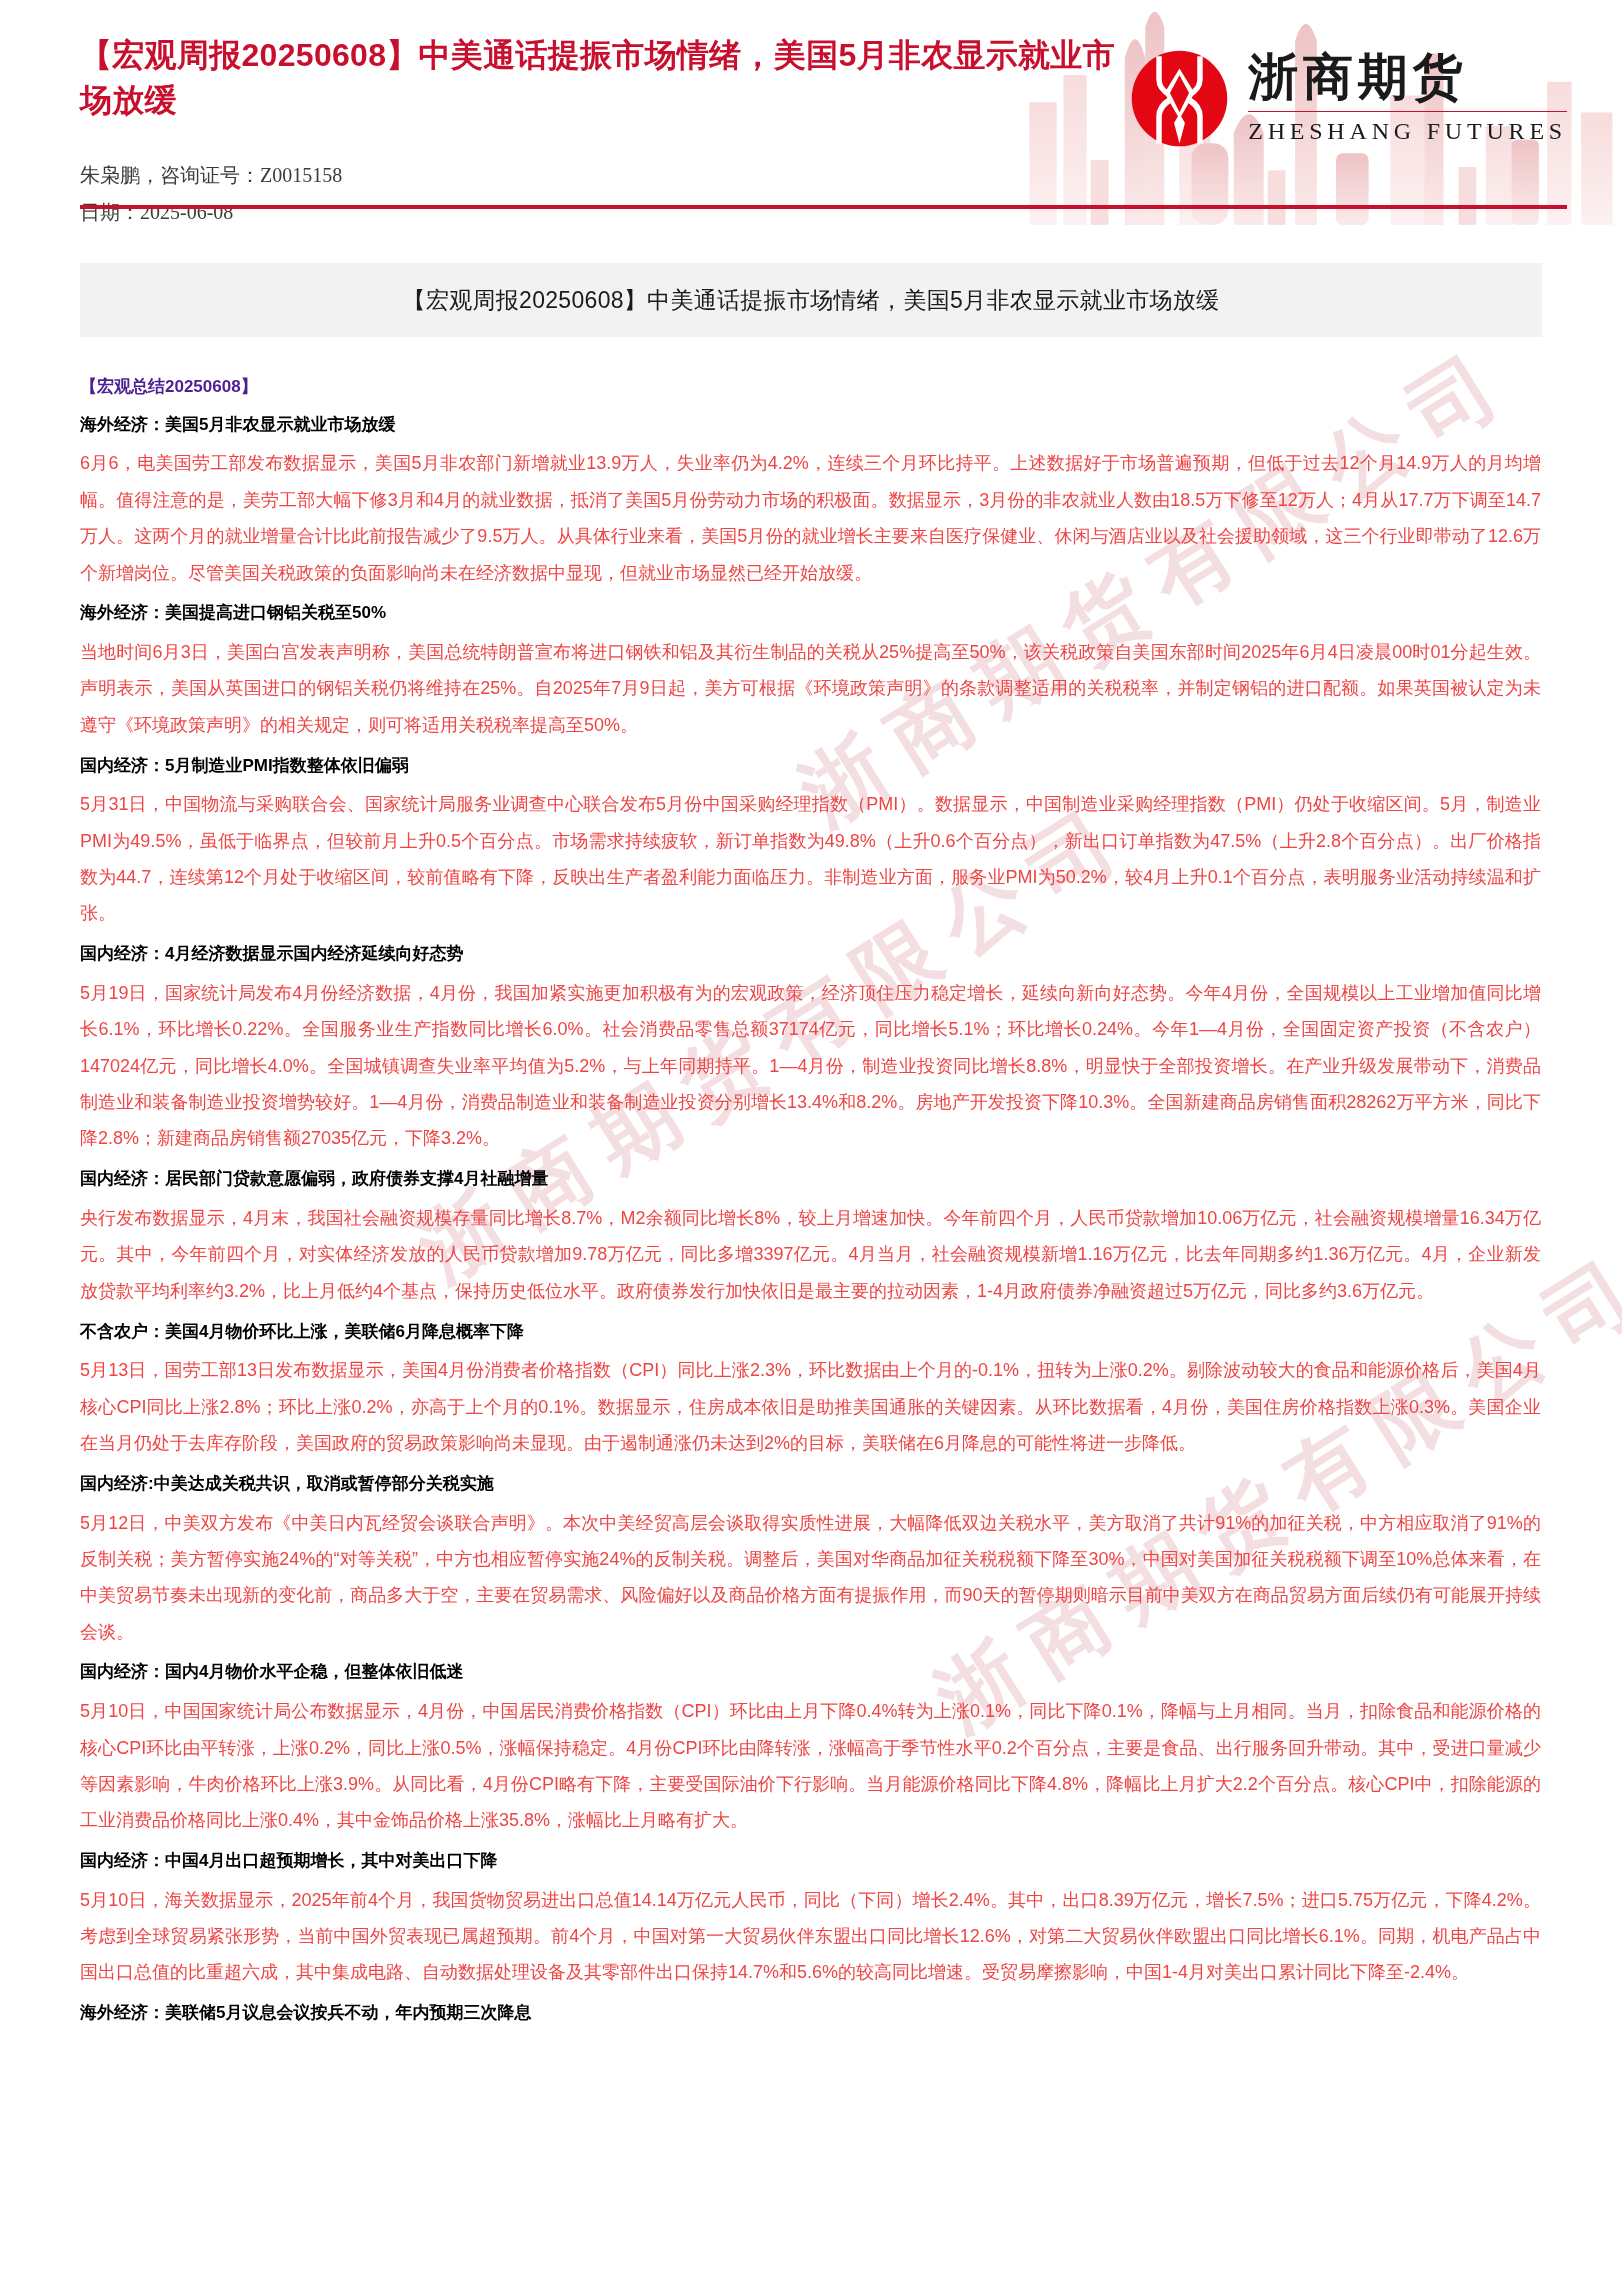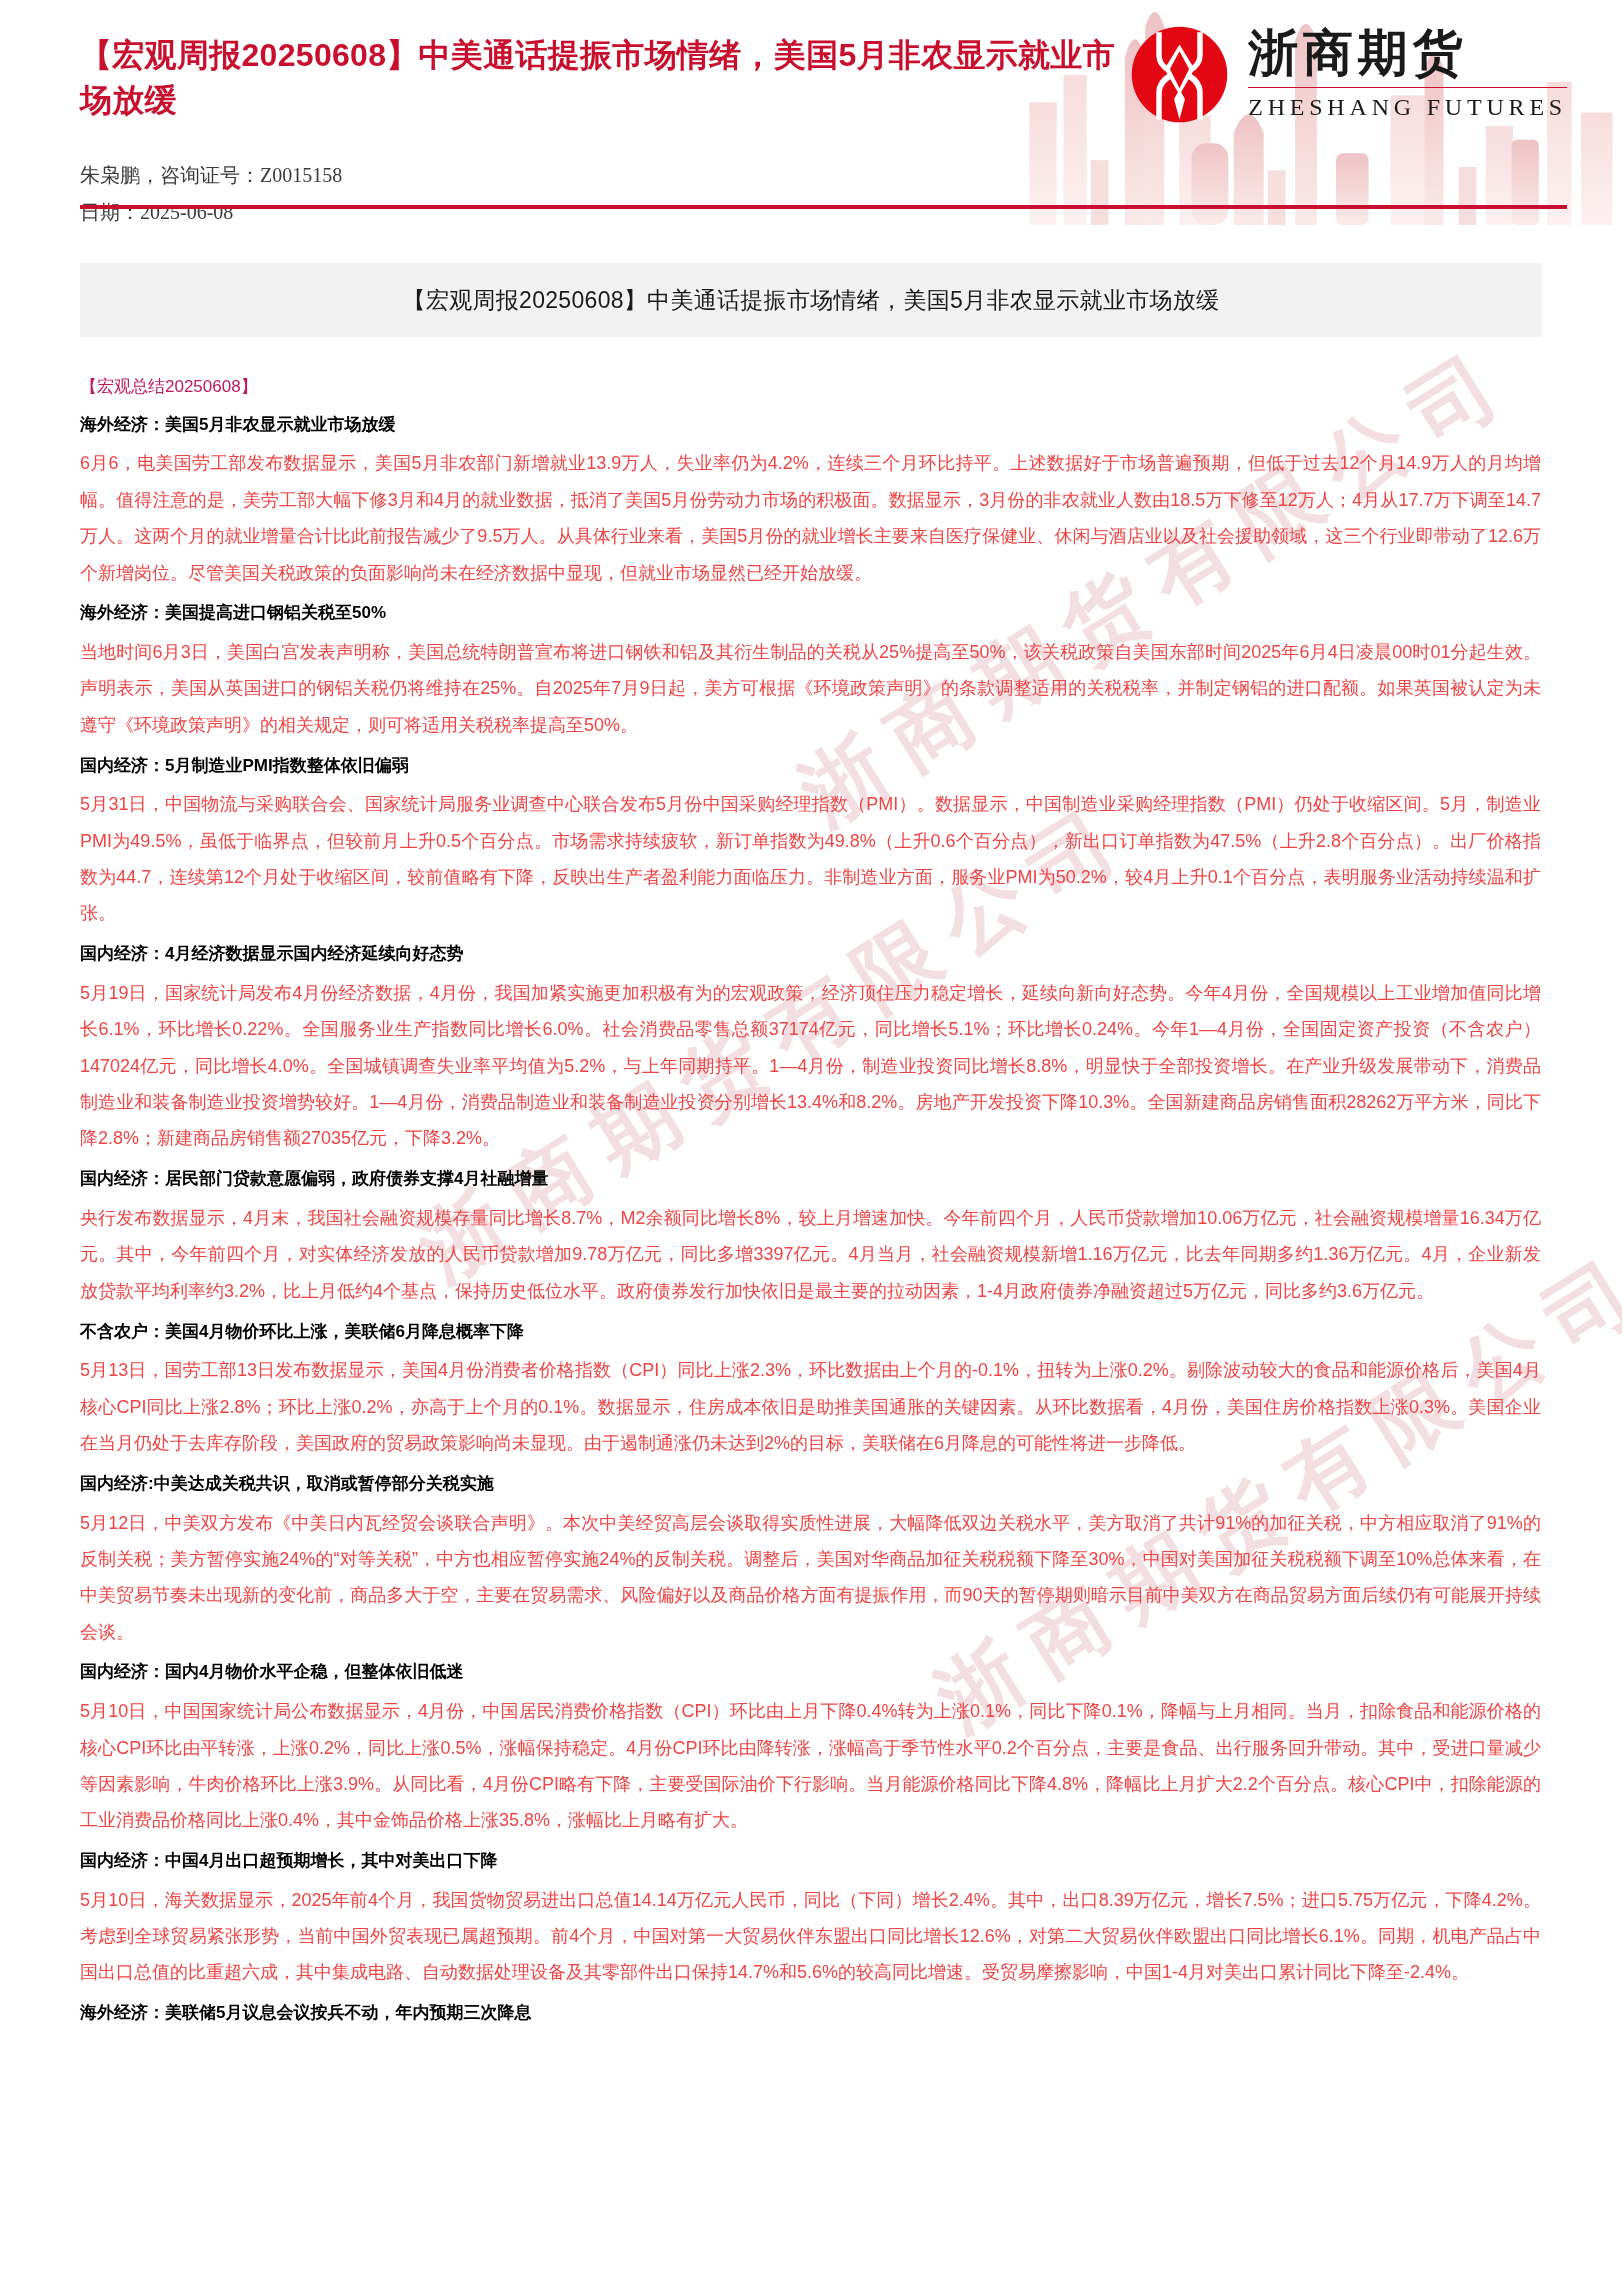--- a/index.html
+++ b/index.html
@@ -55,21 +55,21 @@
     line-height: 1.85;
     color: #3b3b3b;
     font-family: "Liberation Serif", "DejaVu Serif", serif;
   }
   .meta-line { white-space: nowrap; }
 
   
   .logo-wrap {
     position: absolute;
     right: 55px;
-    top: 24px;
+    top: 48px;
     z-index: 4;
     display: flex;
     align-items: center;
   }
   .logo-mark {
     width: 101px;
     height: 101px;
     position: relative;
     flex: none;
   }
@@ -128,25 +128,25 @@
   }
 
   
   .body-wrap {
     position: relative;
     margin: 37px 80px 0 80px;
     width: 1461px;
   }
   .sec-kicker {
     font-family: "Liberation Sans", "DejaVu Sans", sans-serif;
-    font-weight: normal;
+    font-weight: bold;
     font-size: 17px;
     line-height: 1.5;
     margin: 0 0 12.3px 0;
-    color: #be185d;
+    color: #4c1d95;
   }
   .sec-head {
     font-family: "Liberation Sans", "DejaVu Sans", sans-serif;
     font-weight: bold;
     font-size: 17px;
     line-height: 1.5;
     margin: 9.5px 0 8.2px 0;
     color: #000;
   }
   .para {

